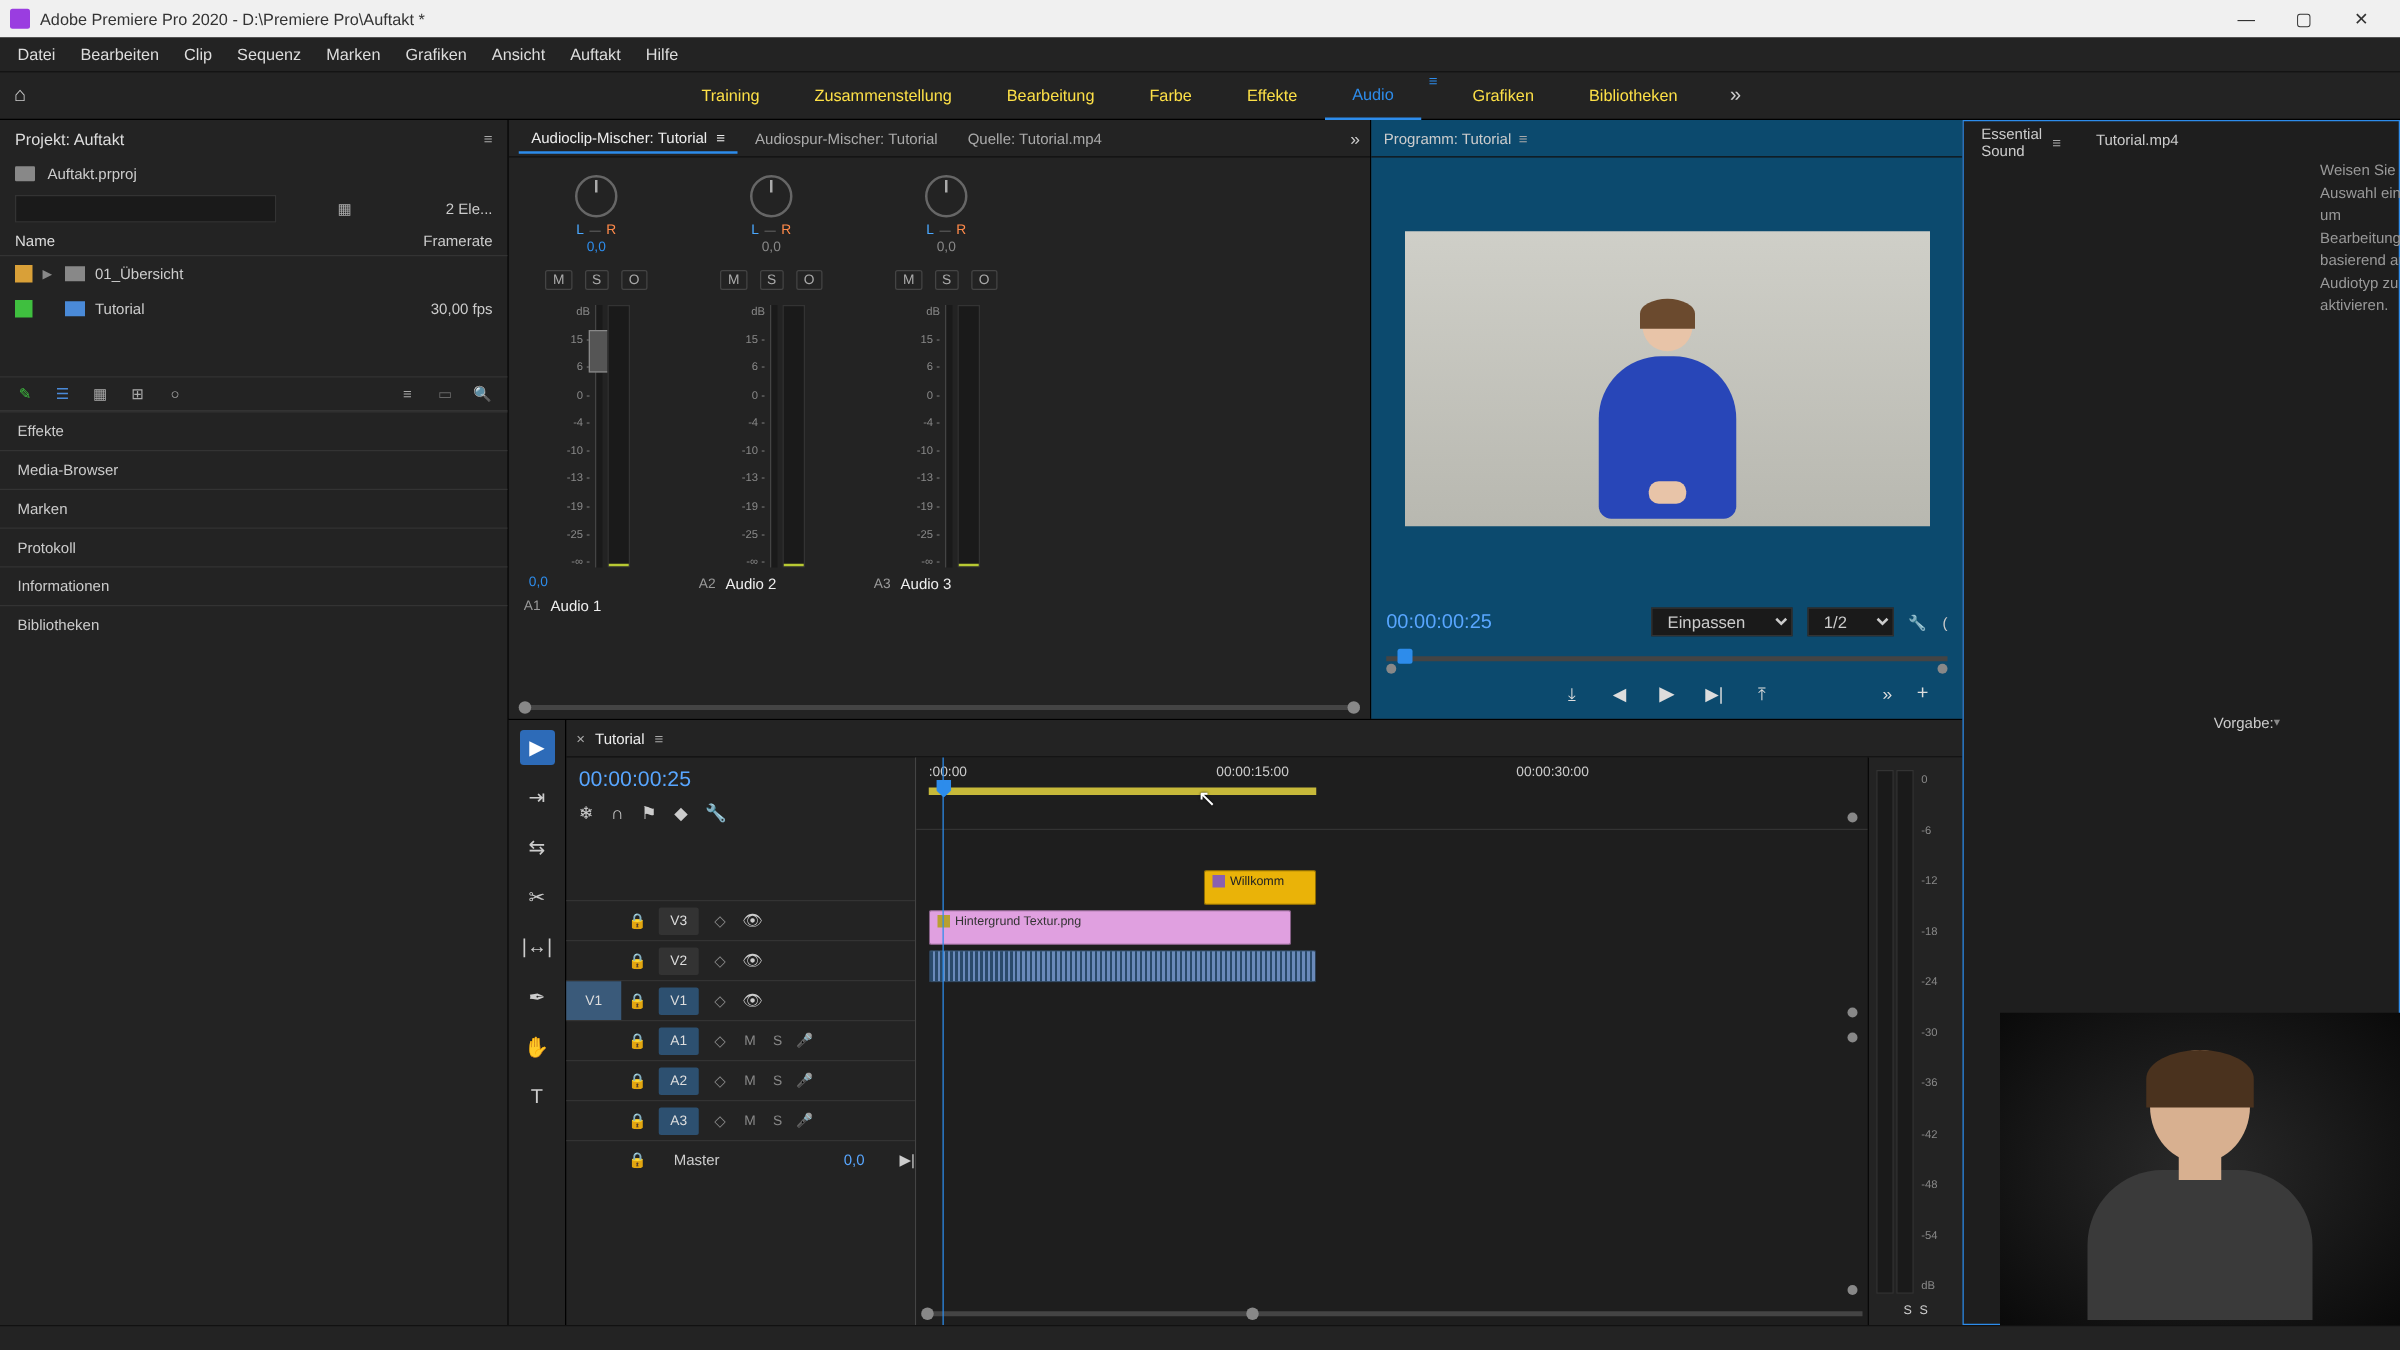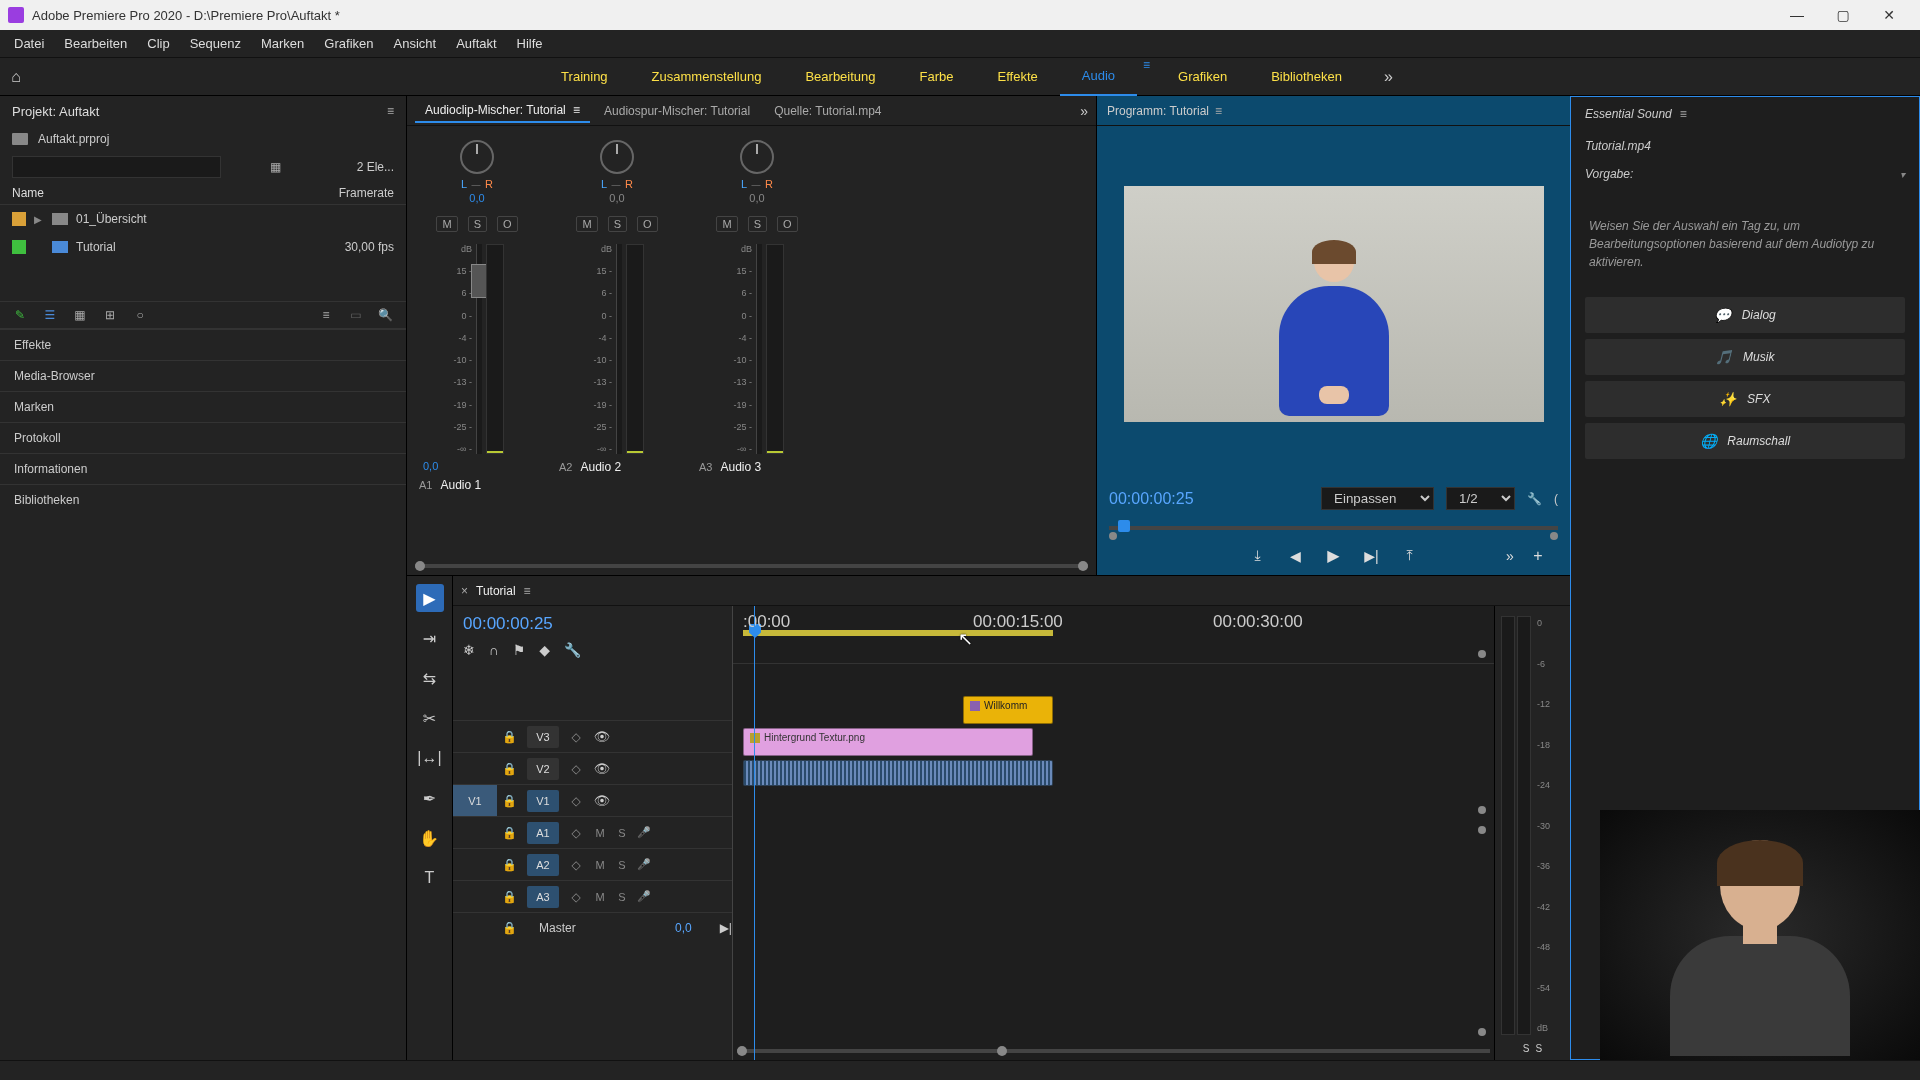--- a/index.html
+++ b/index.html
@@ -153,21 +153,21 @@
 .track-row .sync{width:26px;text-align:center;color:#888;font-size:12px;}
 .track-row .m,.track-row .s,.track-row .mic{width:22px;text-align:center;color:#888;font-size:11px;}
 .master-row{height:30px;display:flex;align-items:center;border-top:1px solid #333;gap:8px;padding-left:44px;}
 .master-row .lock{width:26px;text-align:center;color:#888;}
 .master-row .label{flex:1;padding-left:8px;}
 .master-row .val{color:#58a6ff;padding-right:20px;}
 .master-row .goto{color:#ccc;}
 
 .tl-right { flex:1; position:relative; background:#1e1e1e;}
 .ruler { height:58px; border-bottom:1px solid #333; position:relative;}
-.ruler-label{position:absolute;top:6px;font-size:17px;color:#ccc;text-align:right;}
+.ruler-label{position:absolute;top:6px;font-size:11px;color:#ccc;text-align:right;}
 .ruler-bar{position:absolute;top:24px;left:10px;width:310px;height:6px;background:#c7b93a;}
 .playhead-handle{position:absolute;top:18px;left:16px;width:12px;height:14px;background:#2d8ceb;clip-path:polygon(0 0,100% 0,100% 60%,50% 100%,0 60%);}
 .playhead-line{position:absolute;top:0;left:21px;width:1px;height:100%;background:#2d8ceb;z-index:5;}
 .tl-scroll-dot{position:absolute;right:8px;width:8px;height:8px;border-radius:50%;background:#888;}
 
 .tracks-area{position:relative;padding-top:54px;}
 .clip{position:absolute;height:28px;border-radius:2px;font-size:10px;padding:3px 6px;overflow:hidden;border:1px solid rgba(0,0,0,.4);}
 .clip.v3{top:0;left:10px;width:310px;background:#7aa3d8;color:#222;}
 .clip.v2{top:32px;left:230px;width:90px;background:#eab308;color:#222;}
 .clip.v1{top:64px;left:10px;width:290px;background:#e0a0e0;color:#333;}
@@ -182,21 +182,21 @@
 .tl-hscroll-dot2{position:absolute;left:260px;top:0;width:10px;height:10px;border-radius:50%;background:#888;}
 
 
 .meter-strip { width:76px; border-left:1px solid #000; background:#232323; display:flex; flex-direction:column; padding:6px 4px;}
 .meter-scale { flex:1; display:flex; gap:2px; padding:4px 2px;}
 .meter-col { width:14px; background:#1a1a1a; border:1px solid #333;}
 .meter-labels{display:flex;flex-direction:column;justify-content:space-between;font-size:9px;color:#888;padding:2px 0 2px 4px;flex:1;}
 .meter-bottom{display:flex;gap:6px;font-size:10px;color:#ccc;justify-content:center;padding-top:4px;}
 
 
-.col-right { width:350px; background:#1e1e1e; border-left:1px solid #000; border:1px solid #2d8ceb; display:flex; flex-direction:column;font-style:italic;}
+.col-right { width:350px; background:#1e1e1e; border-left:1px solid #000; border:1px solid #2d8ceb; display:flex; }
 .es-header{height:34px;display:flex;align-items:center;padding:0 14px;gap:8px;}
 .es-clip{padding:8px 14px;color:#ccc;}
 .es-preset{padding:6px 14px;display:flex;align-items:center;}
 .es-preset .label{color:#ccc;}
 .es-preset .dd{margin-left:auto;font-size:10px;color:#888;}
 .es-hint{padding:30px 18px 20px 18px;color:#999;line-height:1.5;font-size:12px;}
 .es-btn{margin:6px 14px;padding:10px;background:#2d2d2d;display:flex;align-items:center;justify-content:center;gap:10px;color:#ddd;cursor:pointer;border-radius:2px;}
 .es-btn .icon{font-size:14px;}
 
 

